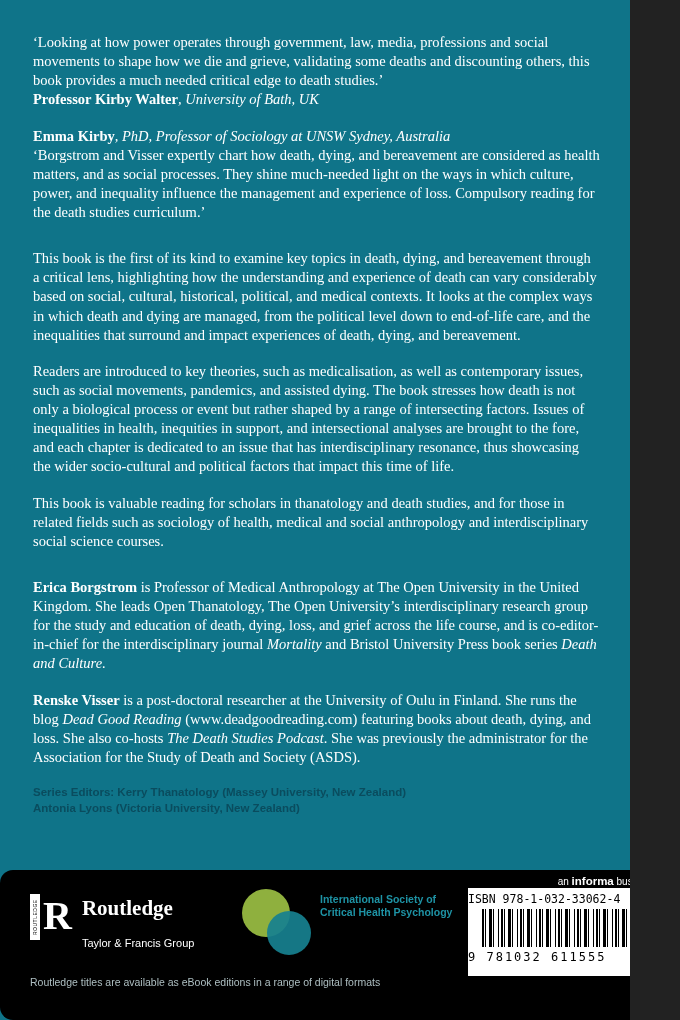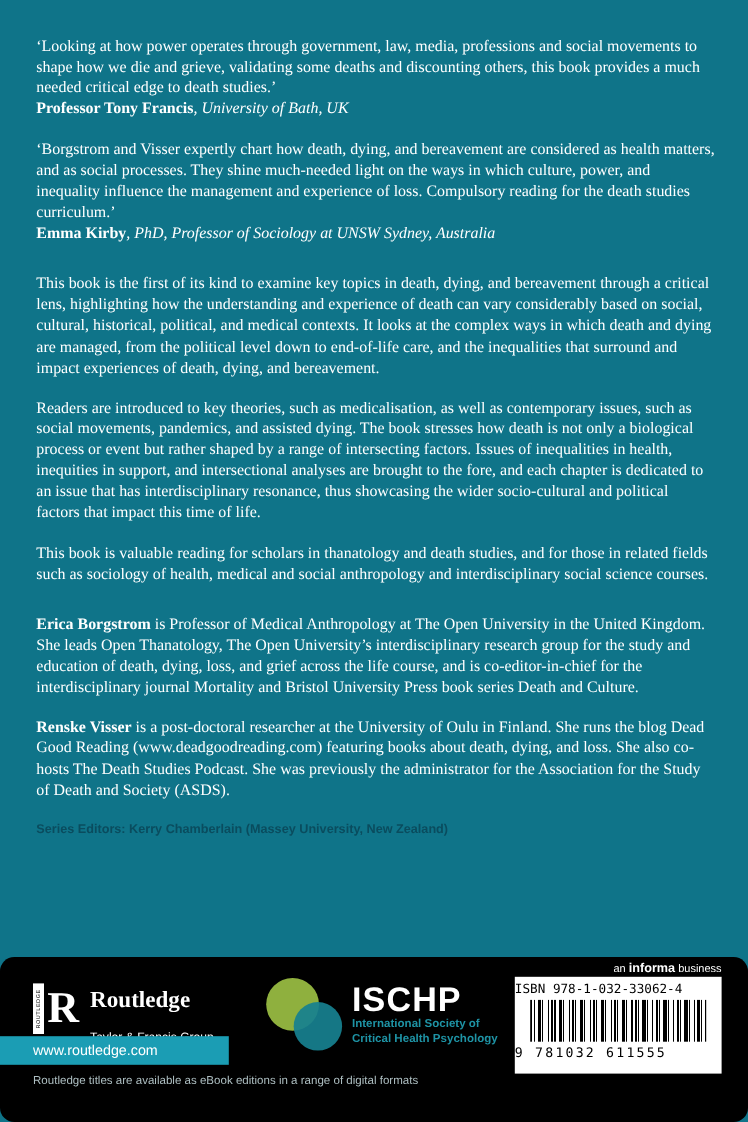--- a/index.html
+++ b/index.html
@@ -3,39 +3,39 @@
 <meta charset="utf-8">
 <style>
   html, body { margin: 0; padding: 0; }
   body {
     width: 680px; height: 1020px;
     background: #222;
     font-family: "Liberation Serif", serif;
   }
   .cover {
     position: relative;
-    width: 680px; height: 1020px;
+    width: 630px; height: 1020px;
     background: var(--background, #0f7489);
     overflow: hidden;
   }
   .content {
     position: absolute; top: 0; left: 0; right: 0; bottom: 150px;
     padding: 33px 30px 0 33px;
     color: var(--cover-text, #ffffff);
     font-size: 14.5px;
     line-height: 1.32;
     overflow: hidden;
   }
   p { margin: 0; }
   .block { margin-bottom: 17px; }
   .mb-lg { margin-bottom: 27px; }
   .author { font-weight: bold; }
   .affil { font-style: italic; }
   .bold { font-weight: bold; }
-  .italic { }
+  .italic { font-style: italic; }
   .series {
     margin-top: 8px;
     font-family: "Liberation Sans", sans-serif;
     font-weight: bold;
     font-size: 11.5px;
     line-height: 1.4;
     color: var(--series-text, #0a4c5e);
   }
   .footer {
     position: absolute; left: 0; bottom: 0;
@@ -106,68 +106,67 @@
 </style>
 </head>
 <body>
 
 <div class="cover">
 
   <div class="content">
 
     <div class="block">
       <p>‘Looking at how power operates through government, law, media, professions and social movements to shape how we die and grieve, validating some deaths and discounting others, this book provides a much needed critical edge to death studies.’</p>
-      <p><span class="author">Professor Tony Francis</span><span class="affil">, University of Bath, UK</span></p>
+      <p><span class="author">Professor Kirby Walter</span><span class="affil">, University of Bath, UK</span></p>
     </div>
 
     <div class="block mb-lg">
+      <p><span class="author">Emma Kirby</span><span class="affil">, PhD, Professor of Sociology at UNSW Sydney, Australia</span></p>
       <p>‘Borgstrom and Visser expertly chart how death, dying, and bereavement are considered as health matters, and as social processes. They shine much-needed light on the ways in which culture, power, and inequality influence the management and experience of loss. Compulsory reading for the death studies curriculum.’</p>
-      <p><span class="author">Emma Kirby</span><span class="affil">, PhD, Professor of Sociology at UNSW Sydney, Australia</span></p>
     </div>
 
     <p class="block">This book is the first of its kind to examine key topics in death, dying, and bereavement through a critical lens, highlighting how the understanding and experience of death can vary considerably based on social, cultural, historical, political, and medical contexts. It looks at the complex ways in which death and dying are managed, from the political level down to end-of-life care, and the inequalities that surround and impact experiences of death, dying, and bereavement.</p>
 
     <p class="block">Readers are introduced to key theories, such as medicalisation, as well as contemporary issues, such as social movements, pandemics, and assisted dying. The book stresses how death is not only a biological process or event but rather shaped by a range of intersecting factors. Issues of inequalities in health, inequities in support, and intersectional analyses are brought to the fore, and each chapter is dedicated to an issue that has interdisciplinary resonance, thus showcasing the wider socio-cultural and political factors that impact this time of life.</p>
 
     <p class="block mb-lg">This book is valuable reading for scholars in thanatology and death studies, and for those in related fields such as sociology of health, medical and social anthropology and interdisciplinary social science courses.</p>
 
     <p class="block"><span class="bold">Erica Borgstrom</span><span> is Professor of Medical Anthropology at The Open University in the United Kingdom. She leads Open Thanatology, The Open University’s interdisciplinary research group for the study and education of death, dying, loss, and grief across the life course, and is co-editor-in-chief for the interdisciplinary journal </span><span class="italic">Mortality</span><span> and Bristol University Press book series </span><span class="italic">Death and Culture.</span></p>
 
     <p class="block"><span class="bold">Renske Visser</span><span> is a post-doctoral researcher at the University of Oulu in Finland. She runs the blog </span><span class="italic">Dead Good Reading</span><span> (www.deadgoodreading.com) featuring books about death, dying, and loss. She also co-hosts </span><span class="italic">The Death Studies Podcast</span><span>. She was previously the administrator for the Association for the Study of Death and Society (ASDS).</span></p>
 
     <div class="series">
-      <div>Series Editors: Kerry Chamberlain (Massey University, New Zealand)</div>
+      <div>Series Editors: Kerry Thanatology (Massey University, New Zealand)</div>
+      <div>Antonia Lyons (Victoria University, New Zealand)</div>
     </div>
 
   </div>
 
   <div class="footer">
 
     <div class="informa"><span>an</span> <span class="brand">informa</span> <span>business</span></div>
 
     <div class="rl">
       <div class="rl-logo">
         <span class="rl-vertical">ROUTLEDGE</span>
         <span class="rl-r">R</span>
       </div>
       <div class="rl-names">
         <div class="rl-name">Routledge</div>
         <div class="rl-tagline">Taylor &amp; Francis Group</div>
       </div>
     </div>
 
-    <div class="url-strip">www.routledge.com</div>
 
     <div class="ischp">
       <div class="ischp-circles">
         <span class="circ green"></span>
         <span class="circ teal"></span>
       </div>
       <div class="ischp-text">
-        <div class="ischp-acronym">ISCHP</div>
         <div class="ischp-line">International Society of</div>
         <div class="ischp-line">Critical Health Psychology</div>
       </div>
     </div>
 
     <div class="isbn-box">
       <div class="isbn-label">ISBN 978-1-032-33062-4</div>
       <div class="barcode"></div>
       <div class="isbn-number">9 781032 611555</div>
     </div>

